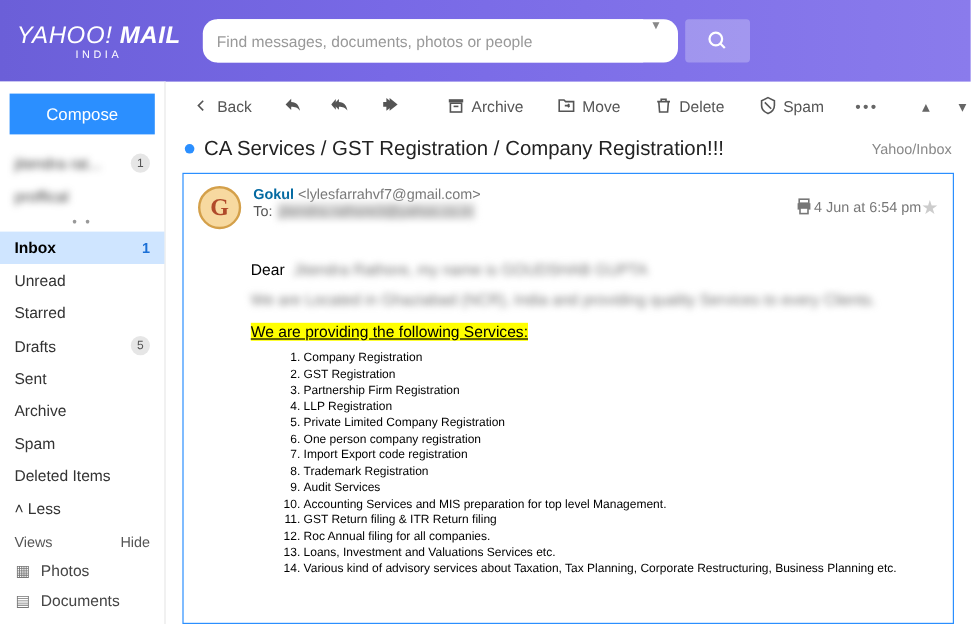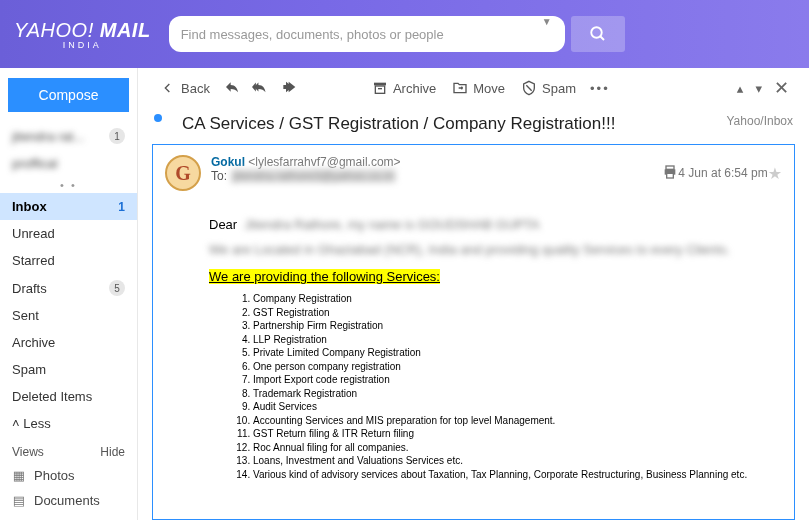--- a/index.html
+++ b/index.html
@@ -22,26 +22,26 @@
 .acct .blur{filter:blur(3px);color:#444}
 .badge{background:#e6e6e6;color:#555;font-size:10px;min-width:16px;height:16px;border-radius:8px;display:inline-flex;align-items:center;justify-content:center;padding:0 4px}
 .ellips{text-align:center;color:#999;letter-spacing:2px;font-size:11px;padding:2px 0}
 .folder{padding:6px 12px;display:flex;justify-content:space-between;align-items:center;cursor:pointer}
 .folder.sel{background:#cfe5ff;font-weight:700;color:#000}
 .folder .ct{color:#1b6fd6;font-weight:700;font-size:12px}
 .views-hdr{display:flex;justify-content:space-between;padding:8px 12px 4px;color:#555;font-size:12px}
 .view{padding:5px 12px;display:flex;align-items:center;gap:8px;color:#444;cursor:pointer}
 .vicon{width:14px;height:14px;display:inline-flex;align-items:center;justify-content:center;color:#777}
 .content{flex:1;display:flex;flex-direction:column;overflow:hidden}
-.toolbar{height:40px;display:flex;align-items:center;padding:0 14px;gap:0;color:#555;font-size:13px}
+.toolbar{height:40px;display:flex;align-items:center;padding:0 14px;gap:12px;color:#555;font-size:13px}
 .tbtn{display:flex;align-items:center;gap:5px;padding:4px 8px;cursor:pointer}
 .tbtn svg,.tbtn .gly{width:16px;height:16px}
 .tspacer{flex:1}
 .ticon{padding:4px 6px;cursor:pointer;color:#666}
-.subjrow{display:flex;align-items:flex-start;padding:6px 16px 10px;gap:20px}
+.subjrow{display:flex;align-items:center;padding:6px 16px 10px;gap:8px}
 .dot{width:8px;height:8px;border-radius:50%;background:#2b8fff}
 .subj{font-size:17px;color:#222;flex:1}
 .yinbox{color:#888;font-size:12px}
 .msgbox{margin:0 14px 0 14px;border:1px solid #2b8fff;flex:1;overflow:hidden;display:flex;flex-direction:column}
 .msghdr{display:flex;padding:10px 12px 6px;gap:10px}
 .avatar{width:36px;height:36px;border-radius:50%;background:#f7d9a0;border:2px solid #d4a04a;display:flex;align-items:center;justify-content:center;color:#b04a2a;font-family:Georgia,serif;font-size:20px;font-weight:700}
 .fromblk{flex:1;font-size:12px;color:#555}
 .fromblk .nm{color:#0369a1;font-weight:700}
 .fromblk .addr{color:#777}
 .toline{display:flex;align-items:center;gap:4px}
@@ -174,20 +174,26 @@
         </div>
       <div class="tbtn">
           <svg width="16" height="16" viewBox="0 0 24 24" fill="#555">
             <path d="M3 5h6l2 2h10v12H3z" fill="none" stroke="#555" stroke-width="2"></path>
             <path d="M10 12h6m0 0l-2-2m2 2l-2 2" stroke="#555" stroke-width="2" fill="none"></path>
           </svg>
           <span>Move</span>
         </div>
       <div class="tbtn">
           <svg width="16" height="16" viewBox="0 0 24 24" fill="none" stroke="#555" stroke-width="2">
+            <path d="M4 7h16M9 7V4h6v3M6 7l1 13h10l1-13"></path>
+          </svg>
+          <span>Delete</span>
+        </div>
+      <div class="tbtn">
+          <svg width="16" height="16" viewBox="0 0 24 24" fill="none" stroke="#555" stroke-width="2">
             <path d="M12 2l8 4v6c0 5-3 8-8 10-5-2-8-5-8-10V6z"></path>
             <line x1="8" y1="8" x2="16" y2="16"></line>
           </svg>
           <span>Spam</span>
         </div>
       <div class="ticon" style="letter-spacing:2px">•••</div>
       <div class="tspacer"></div>
       <div class="ticon">▴</div>
       <div class="ticon">▾</div>
       <div class="ticon" style="font-size:18px">✕</div>

